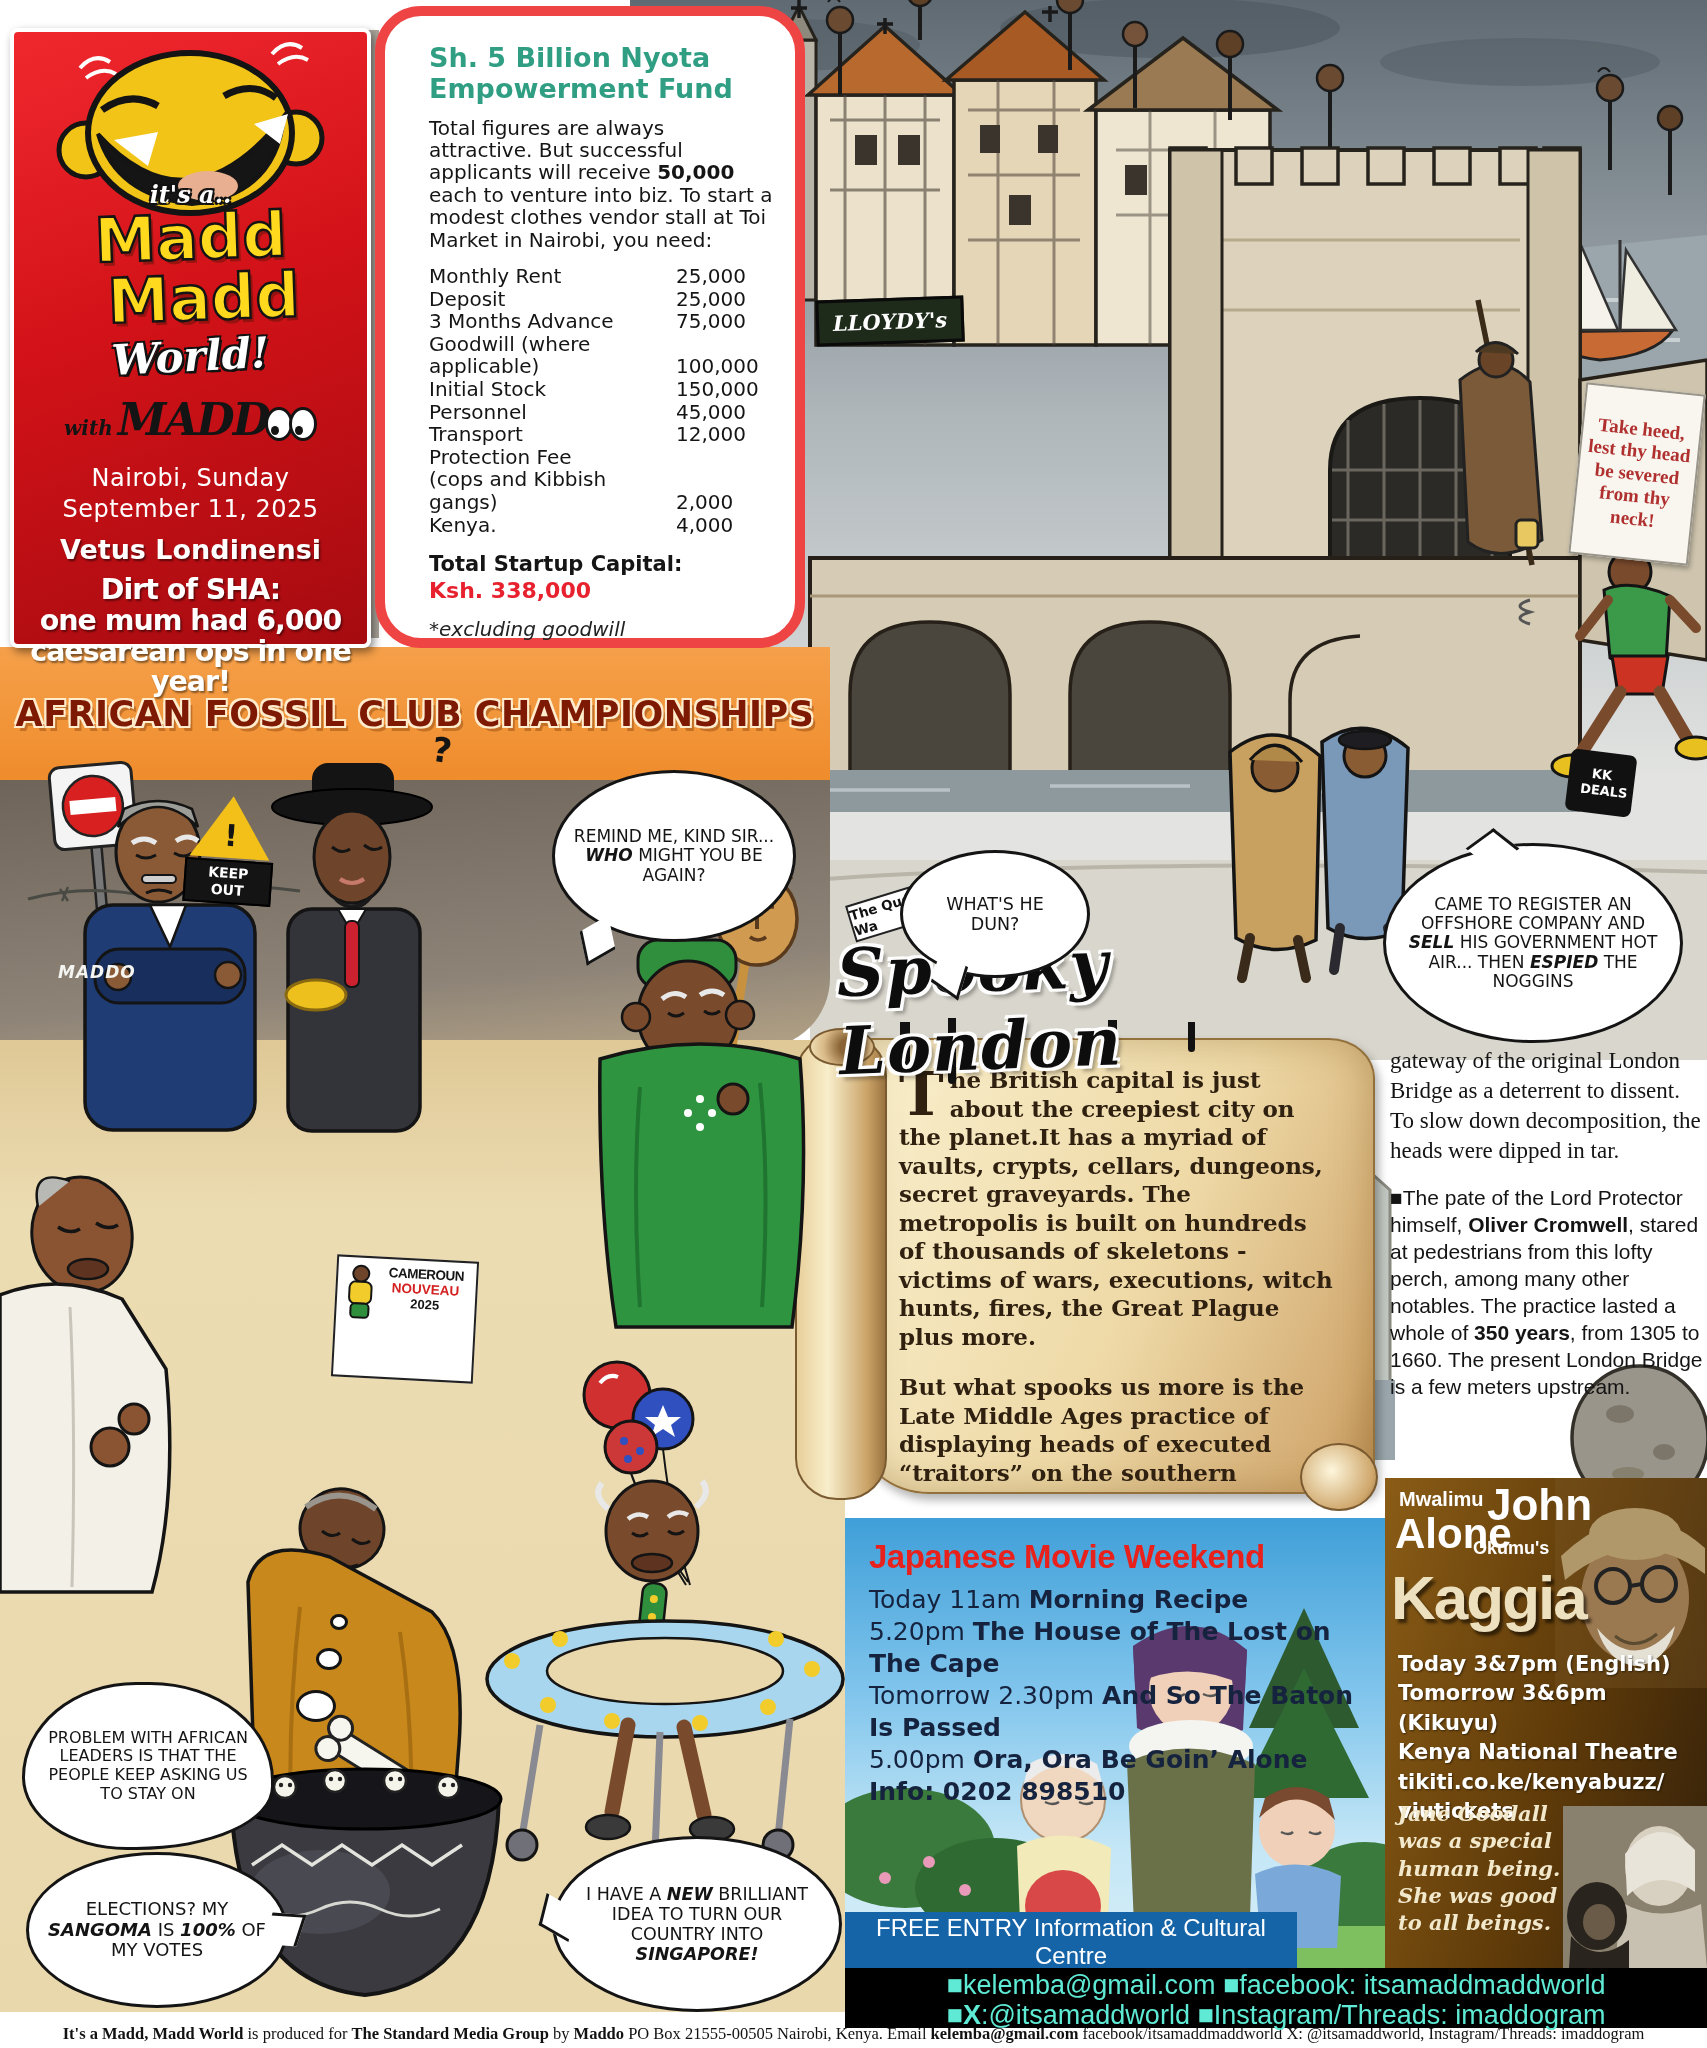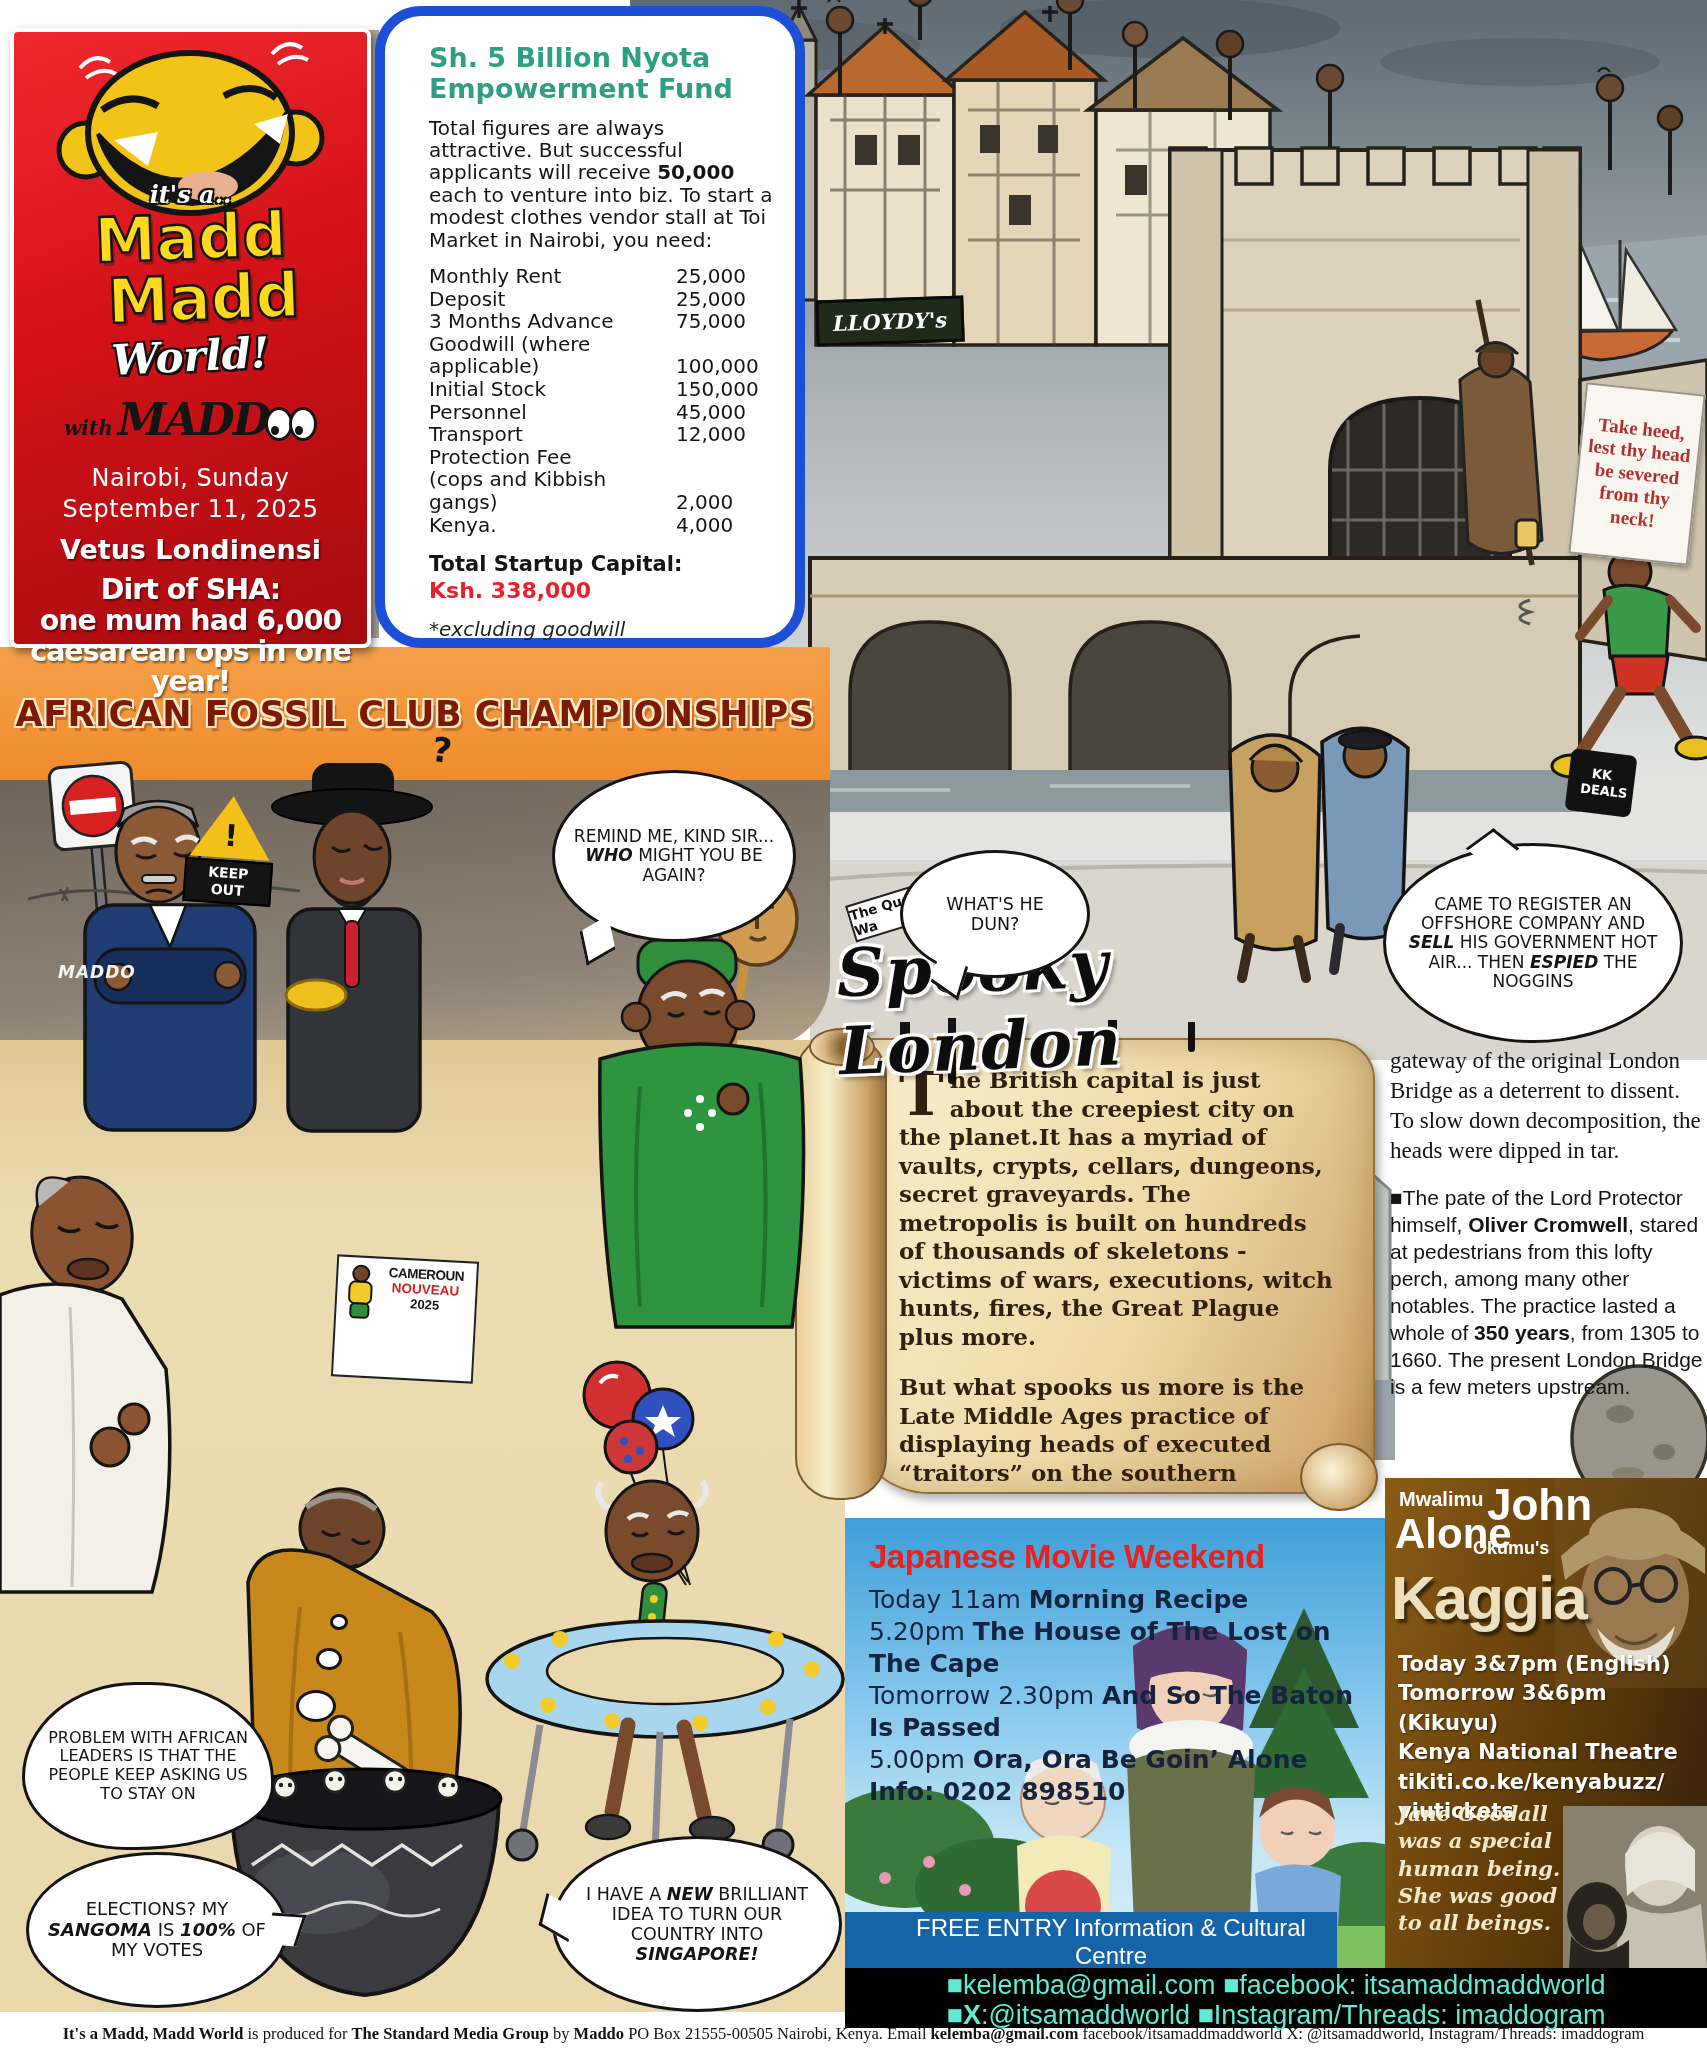--- a/index.html
+++ b/index.html
@@ -13,21 +13,21 @@
   .world{left:0;right:0;top:300px;font:italic bold 42px "DejaVu Serif",serif;color:#fff;text-shadow:2.5px 2.5px 0 #111,-2px -2px 0 #111,2px -2px 0 #111,-2px 2px 0 #111;transform:rotate(-3deg);}
   .withmaddo{left:0;right:0;top:362px;color:#141414;}
   .withmaddo .w{font:italic bold 20px "DejaVu Serif",serif;}
   .withmaddo .m{font:italic 900 44px "DejaVu Serif",serif;letter-spacing:-2px;}
   .eye{display:inline-block;width:22px;height:28px;background:#fff;border:3px solid #141414;border-radius:50%;vertical-align:-6px;position:relative;margin-left:-4px;}
   .eye i{position:absolute;left:3px;bottom:3px;width:8px;height:9px;background:#141414;border-radius:50%;}
   .dl{left:0;right:0;font-size:24px;letter-spacing:.5px;}
   .kicker{left:0;right:0;top:502px;font-weight:bold;font-size:27px;text-shadow:1.5px 2px 2px rgba(0,0,0,.5);}
   .headline{left:0;right:0;top:543px;font-weight:bold;font-size:28.5px;line-height:1.08;white-space:pre-line;letter-spacing:-1px;text-shadow:1.5px 2px 2px rgba(0,0,0,.45);}
   
-  .nyota{left:375px;top:6px;width:430px;height:642px;background:#fff;border:10px solid #1d4ed8;border-radius:46px;z-index:5;box-sizing:border-box;padding:26px 22px 0 44px;}
+  .nyota{left:375px;top:6px;width:430px;height:642px;background:#fff;border:10px solid #ef4444;border-radius:46px;z-index:5;box-sizing:border-box;padding:26px 22px 0 44px;}
   .nyota .t{color:#2f9e82;font-weight:bold;font-size:27px;line-height:1.16;}
   .nyota .intro{margin-top:12px;font-size:20px;line-height:1.12;color:#151515;}
   .nrows{margin-top:14px;}
   .nrow{display:flex;align-items:flex-end;font-size:20px;line-height:1.13;color:#151515;}
   .nrow .lb{flex:0 0 247px;white-space:pre-line;}
   .nrow .vl{font-weight:bold;font-weight:normal;}
   .ntot{margin-top:16px;font-weight:bold;font-size:21px;color:#151515;}
   .nksh{margin-top:2px;font-weight:bold;font-size:22px;color:#e8212e;}
   .nfoot{margin-top:14px;font:italic 20px "DejaVu Sans",sans-serif;color:#222;}
   
@@ -55,21 +55,21 @@
   .scrolltext{position:absolute;left:104px;top:44px;width:436px;font-family:"DejaVu Serif",serif;font-weight:bold;color:#2f2010;font-size:23px;line-height:1.24;}
   .dropcap{float:left;font-size:60px;line-height:.82;padding:4px 6px 0 0;}
   .scroll2{margin-top:22px;}
   .rcol{left:1390px;top:1046px;width:314px;z-index:3;color:#141414;}
   .rcol .p1{font-family:"Liberation Serif",serif;font-size:23px;line-height:1.3;}
   .rcol .p2{margin-top:18px;font-family:"Liberation Sans",sans-serif;font-size:21px;line-height:1.29;}
   
   .japan{left:845px;top:1518px;width:540px;height:450px;background:linear-gradient(#3f9fd8,#7fc4ec 38%,#c3e6f6 72%,#d8eef8);z-index:3;overflow:hidden;}
   .jtitle{left:24px;top:20px;font:bold 33px "Liberation Sans",sans-serif;color:#e8211d;letter-spacing:-.5px;z-index:2;}
   .jlines{left:24px;top:66px;width:502px;font-size:25px;line-height:1.28;color:#15233f;z-index:2;}
-  .jstrip{left:0;top:394px;width:452px;height:56px;background:#1664a8;color:#fff;text-align:center;font-family:"Liberation Sans",sans-serif;z-index:3;padding-left:40px;}
+  .jstrip{left:0;top:394px;width:452px;height:56px;background:#1664a8;color:#fff;text-align:center;font-family:"Liberation Sans",sans-serif;z-index:3;}
   .kaggia{left:1385px;top:1478px;width:322px;height:490px;background:linear-gradient(105deg,#8a5c16,#5e3a09 55%,#33200a);z-index:3;color:#fff;overflow:hidden;}
   .kname{font-weight:bold;font-family:"Liberation Sans",sans-serif;}
   .ktitle{position:absolute;left:6px;top:84px;font:800 62px "Liberation Sans",sans-serif;color:#ece0bf;letter-spacing:-2px;text-shadow:3px 4px 3px rgba(0,0,0,.55);z-index:3;}
   .ksched{position:absolute;left:13px;top:172px;width:300px;font:bold 21px "DejaVu Sans",sans-serif;line-height:1.4;z-index:3;text-shadow:1px 1px 2px rgba(0,0,0,.5);}
   .kquote{position:absolute;left:13px;top:322px;width:178px;font:italic bold 21px "DejaVu Serif",serif;color:#f2e8cc;line-height:1.3;z-index:3;}
   .cbar{left:845px;top:1968px;width:862px;height:60px;background:#000;color:#5eead4;text-align:center;font-family:"Liberation Sans",sans-serif;font-size:27px;line-height:30px;z-index:4;padding-top:2px;box-sizing:border-box;}
   .footer{left:0;top:2024px;width:1707px;text-align:center;font-family:"Liberation Serif",serif;font-size:16.5px;color:#111;z-index:3;}
 </style>
 </head>
 <body>

